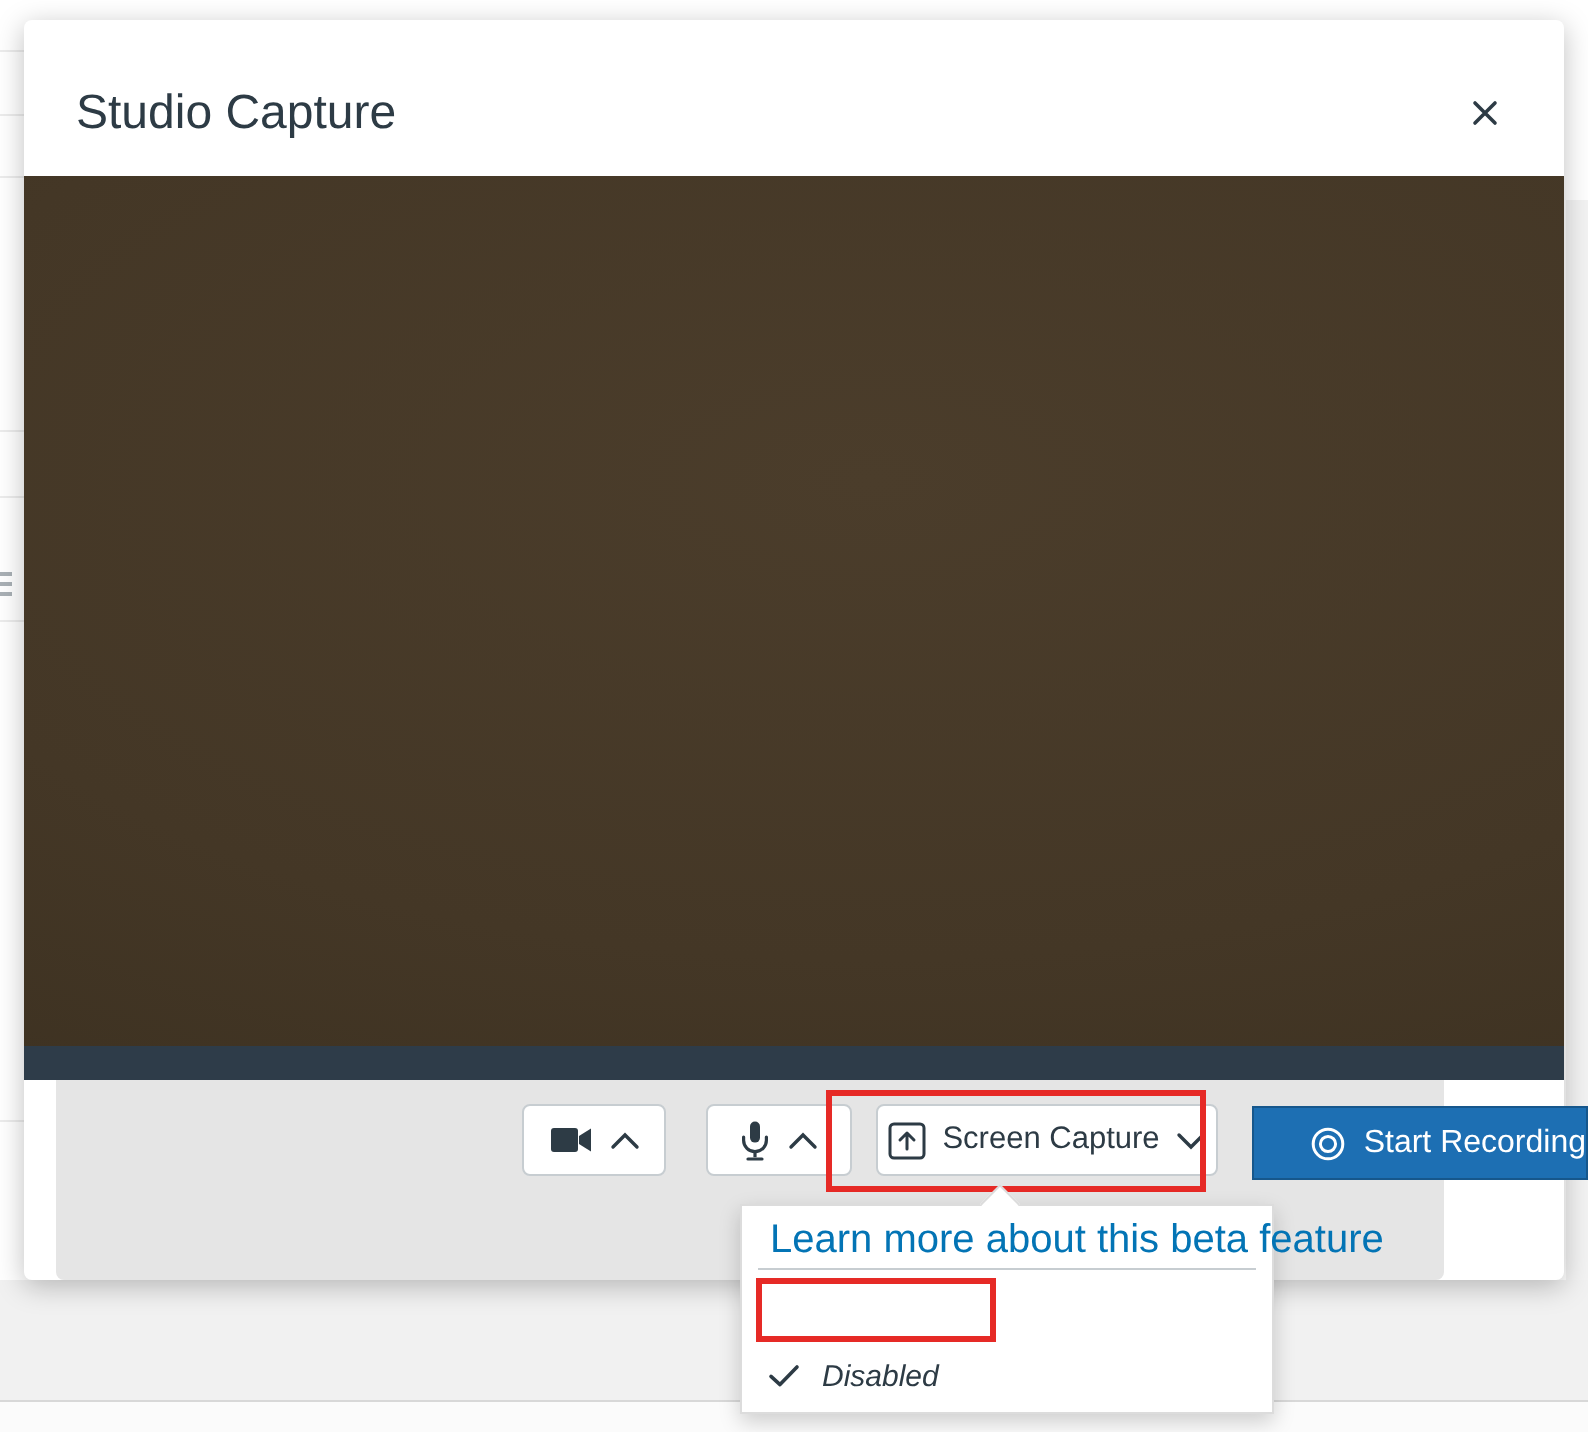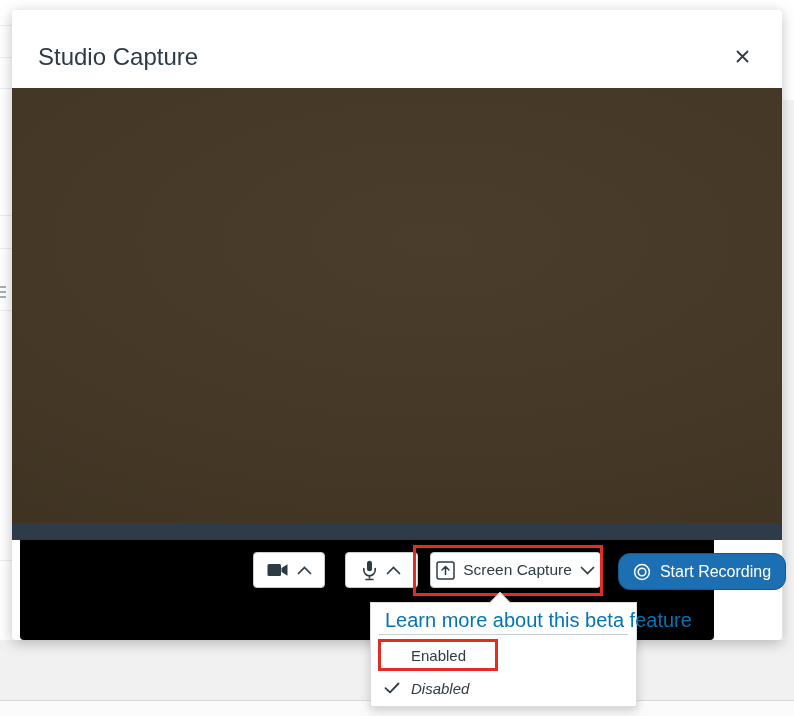--- a/index.html
+++ b/index.html
@@ -20,30 +20,30 @@
            border-radius:4px; box-shadow:0 3px 14px rgba(0,0,0,.25); z-index:2; }
   .modal-header { position:absolute; left:0; top:0; width:100%; height:72px; }
   .modal-title { position:absolute; left:26px; top:33px; font-size:24px; color:#2D3B45; font-weight:400; }
   .close-btn { position:absolute; right:28px; top:34px; width:24px; height:24px; background:none; border:none;
                cursor:pointer; display:flex; align-items:center; justify-content:center; }
 
   .video { position:absolute; left:0; top:78px; width:770px; height:435px;
            background:radial-gradient(120% 100% at 55% 35%, #4B3D2B 0%, #443726 55%, #3A2F1F 100%); }
   .video-strip { position:absolute; left:0; top:513px; width:770px; height:17px; background:#2E3C49; }
 
-  .footer { position:absolute; left:8px; top:530px; width:694px; height:100px; background:#000000; border-radius:0 0 4px 4px; }
+  .footer { position:absolute; left:16px; top:530px; width:694px; height:100px; background:#e5e5e5; border-radius:0 0 4px 4px; }
 
   .tool-btn { position:absolute; display:flex; align-items:center; justify-content:center; gap:9px;
               background:#fff; border:1px solid #C7CDD1; border-radius:4px; cursor:pointer; }
   .btn-camera { left:233px; top:12px; width:72px; height:36px; }
   .btn-mic    { left:325px; top:12px; width:73px; height:36px; }
   .btn-screen { left:410px; top:12px; width:171px; height:36px; gap:8px; }
   .btn-screen .label { font-size:15.5px; color:#2D3B45; white-space:nowrap; }
   .btn-start  { left:598px; top:13px; width:168px; height:37px; position:absolute; display:flex; align-items:center;
-                justify-content:center; gap:9px; background:#1D6FB3; border:1px solid #16578C; border-radius:12px; cursor:pointer; }
+                justify-content:flex-end; gap:9px; background:#1D6FB3; border:1px solid #16578C; border-radius:0; cursor:pointer; }
   .btn-start .label { font-size:16px; color:#fff; white-space:nowrap; }
 
   .annotation { position:absolute; border:3px solid #E62A26; pointer-events:none; z-index:5; }
   .annot-screen { left:401px; top:535px; width:190px; height:51px; }
 
   
   .dropdown { position:absolute; left:370px; top:602px; width:267px; height:105px; background:#fff;
               border:1px solid #dcdcdc; box-shadow:0 4px 10px rgba(0,0,0,.18); z-index:4; }
   .dropdown .caret { position:absolute; left:122px; top:-8px; width:14px; height:14px; background:#fff;
               border-left:1px solid #dcdcdc; border-top:1px solid #dcdcdc; transform:rotate(45deg); }
@@ -157,23 +157,20 @@
 
     <div class="annotation annot-screen"></div>
   </div>
 
   <div class="dropdown">
     <div class="caret"></div>
 
     <a class="menu-link">Learn more about this beta feature</a>
     <div class="menu-divider"></div>
 
-    <div class="menu-item item-enabled">
-      <span class="label">Enabled</span>
-    </div>
 
     <div class="menu-item item-disabled">
       <span class="check">
         <svg width="16" height="12" viewBox="0 0 16 12">
             <path d="M1.5 6.2 L6 10.3 L14.5 1.5" stroke="#2D3B45" stroke-width="1.8" fill="none" stroke-linecap="round" stroke-linejoin="round"></path>
           </svg>
       </span>
       <span class="label">Disabled</span>
     </div>
 

